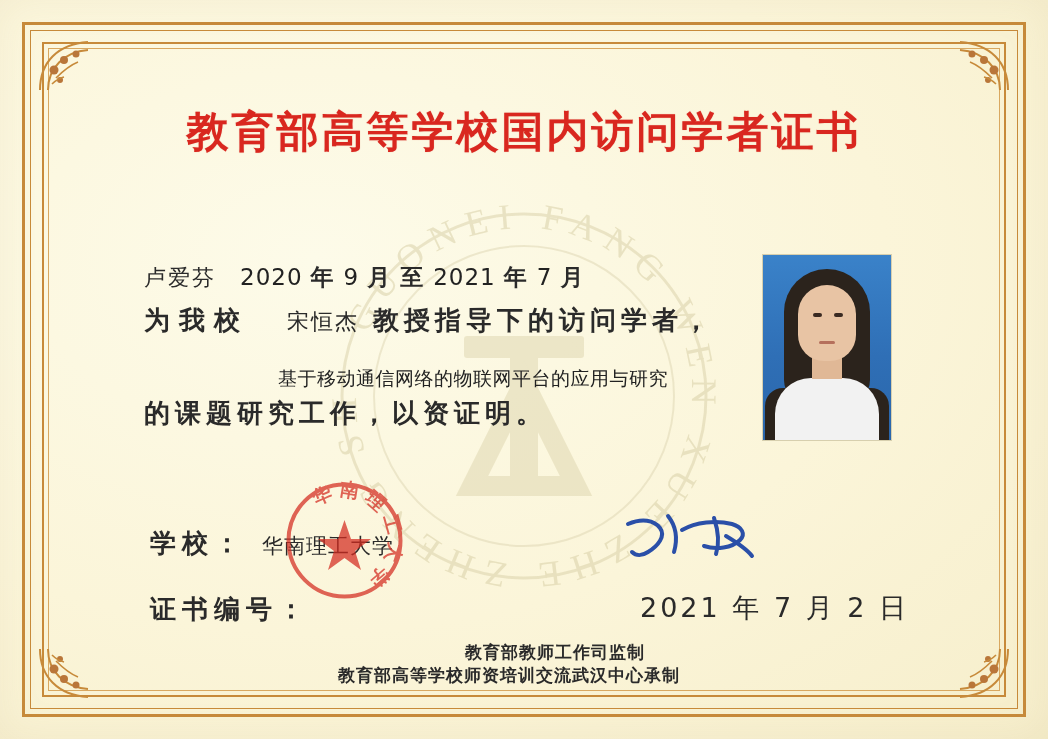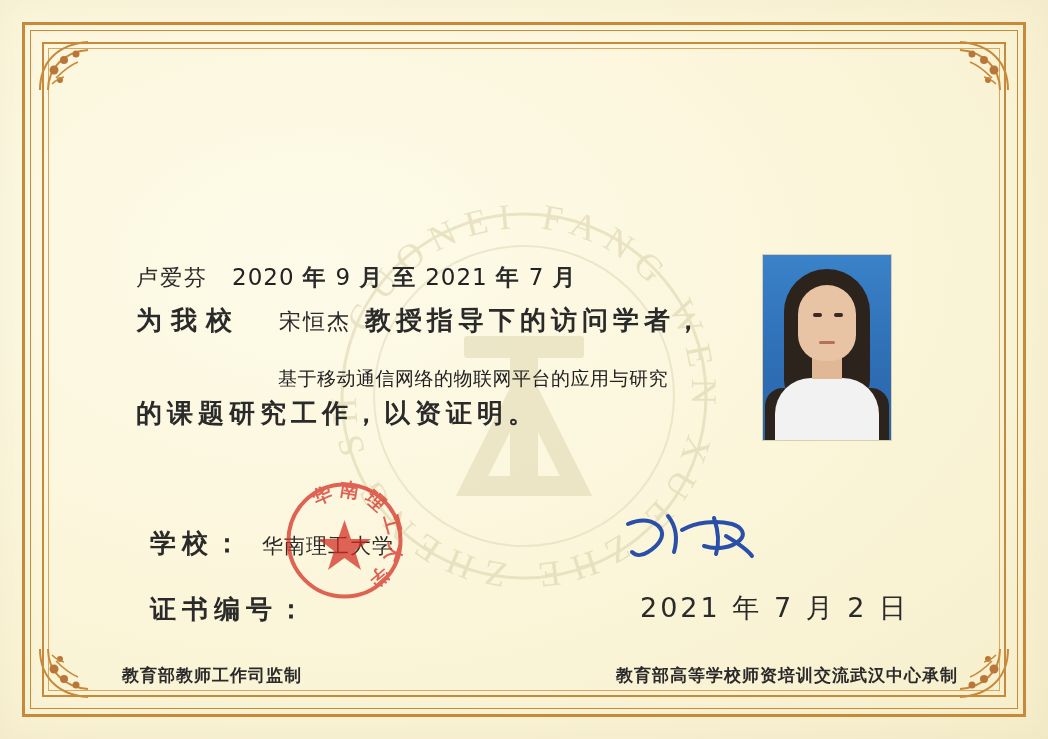--- a/index.html
+++ b/index.html
@@ -111,21 +111,21 @@
     font-size: 42px;
     font-weight: bold;
     letter-spacing: 3px;
     color: #d9271f;
     text-shadow: 0 0 1px rgba(200,30,20,0.35);
   }
 
   
   .body-block {
     position: absolute;
-    left: 136px;
+    left: 144px;
     top: 262px;
     width: 760px;
     color: #2a2a2a;
     font-family: "DejaVu Sans", sans-serif;
   }
 
   .line {
     display: flex;
     align-items: baseline;
     white-space: nowrap;
@@ -339,20 +339,21 @@
     right: 60px;
     bottom: 52px;
     display: flex;
     justify-content: space-between;
     align-items: center;
     font-family: "DejaVu Sans", sans-serif;
     font-size: 17px;
     font-weight: bold;
     letter-spacing: 1px;
     color: #2a2a2a;
+    flex-direction: column;
   }
   .footer-left  { margin-left: 62px; }
   .footer-right { margin-right: 30px; }
 
   
   .scan-edge {
     position: absolute;
     inset: 0;
     pointer-events: none;
     box-shadow: inset 0 0 40px rgba(180,160,110,0.10);
@@ -454,20 +455,21 @@
         <textPath href="#wmcirc" startOffset="6%">GUONEI FANG WEN XUE ZHE ZHENG SHU</textPath>
       </text>
       <g fill="#ddd5ae">
         <rect x="150" y="150" width="120" height="22" rx="3"></rect>
         <rect x="196" y="150" width="28" height="150" rx="3"></rect>
         <path d="M210 196 L262 300 L158 300 Z" fill="none" stroke="#ddd5ae" stroke-width="20"></path>
       </g>
     </svg>
   </div>
 
+  <div class="title">教育部高等学校国内访问学者证书</div>
 
   <div class="body-block">
 
     <div class="line line-1">
       <span class="fill-name">卢爱芬</span>
       <span class="sp-m"></span>
       <span class="val-num">2020</span>
       <span class="sp-xs"></span>
       <span class="unit">年</span>
       <span class="sp-xs"></span>

